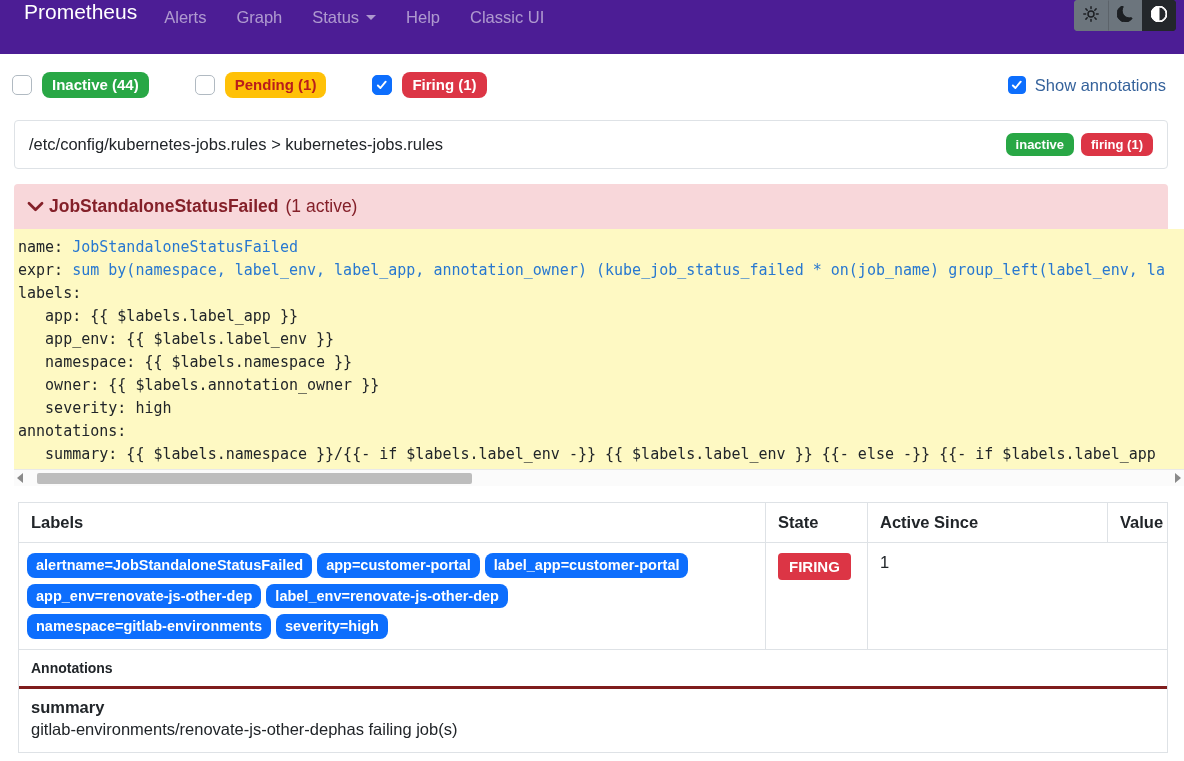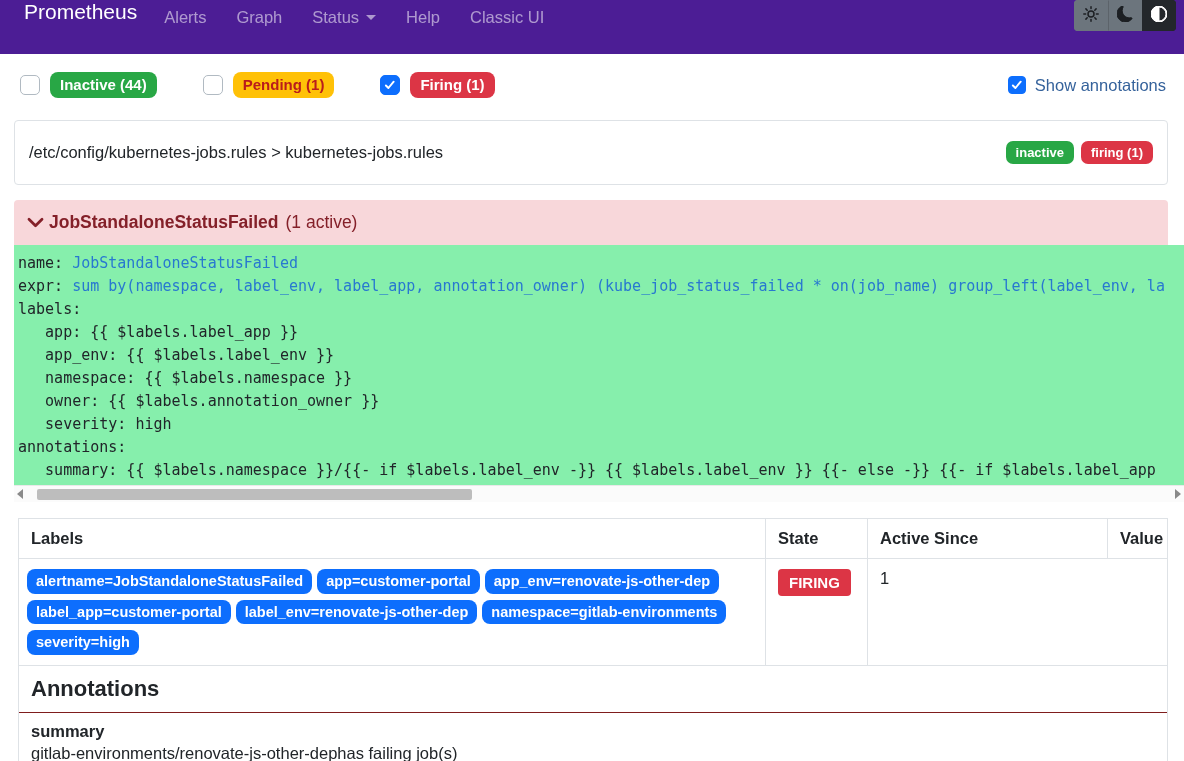--- a/index.html
+++ b/index.html
@@ -36,42 +36,42 @@
   }
   .theme-btn + .theme-btn { border-left: 1px solid #5c636a; }
   .theme-btn svg { width: 16px; height: 16px; }
   .theme-btn .ic { stroke: #1c1f23; fill: #1c1f23; }
   .theme-btn.active { background: #23272b; border-color: #23272b; }
   .theme-btn.active .ic { stroke: #ffffff; fill: #ffffff; }
 
   
   .filter-row {
     display: flex; 
-    padding: 18px 18px 0 20px;
+    padding: 18px 18px 0 12px;
   }
   .filter-item { display: inline-flex; align-items: center; gap: 10px; margin-right: 46px; cursor: pointer; }
   .checkbox {
     width: 20px; height: 20px; border: 1px solid #b1bac2; border-radius: 5px;
     background: #fff; display: inline-flex; align-items: center; justify-content: center;
     flex: none;
   }
   .checkbox.checked { background: #0d6efd; border-color: #0d6efd; }
   .badge {
     font-weight: bold; font-size: 15px; line-height: 1.2;
     padding: 4px 10px; border-radius: 8px; color: #fff; white-space: nowrap;
   }
   .show-ann { margin-left: auto; display: inline-flex; align-items: center; gap: 9px; cursor: pointer; }
   .show-ann .checkbox { width: 18px; height: 18px; border-radius: 4px; }
   .show-ann-label { color: #35629b; font-size: 16.5px; }
 
   
   .rule-card {
     margin: 22px 16px 0 14px;
     border: 1px solid #dee2e6; border-radius: 4px;
-    padding: 20px 14px;
+    padding: 12px 14px;
     display: flex; align-items: center;
     font-size: 16.5px;
   }
   .rule-badges { margin-left: auto; display: flex; gap: 7px; }
   .mini-badge {
     color:#fff; font-weight:bold; font-size:13px;
     padding: 4px 10px; border-radius: 7px; white-space: nowrap;
   }
 
   
@@ -80,21 +80,21 @@
     background: #f8d7da; color: #842029;
     border-radius: 4px 4px 0 0;
     padding: 12px 12px; font-size: 17.5px;
     display: flex; align-items: center; cursor: pointer;
   }
   .alert-header svg { width: 19px; height: 19px; margin-right: 4px; flex:none; }
   .alert-name { font-weight: bold; }
   .alert-active { margin-left: 7px; }
 
   
-  .code-wrap { margin: 0 0 0 14px; background: #86efac; }
+  .code-wrap { margin: 0 0 0 14px; background: #fef9c3; }
   .rule-yaml {
     margin: 0; padding: 7px 0 3px 4px;
     font-family: "DejaVu Sans Mono", monospace;
     font-size: 15px; line-height: 23px;
     white-space: pre; overflow: hidden;
   }
   .tok-key, .tok-plain { color: #212529; }
   .tok-val { color: #2878d0; }
   .hscrollbar {
     height: 17px; background: #fbfbfb; border-top: 1px solid #e9e9e9;
@@ -119,21 +119,21 @@
     background: #0d6efd; color: #fff; font-weight: bold; font-size: 14.5px;
     padding: 4px 9px; border-radius: 8px; white-space: nowrap; line-height: 1.15;
   }
   .firing-badge {
     display: inline-block; background: #dc3545; color: #fff; font-weight: bold;
     font-size: 15px; padding: 5px 11px; border-radius: 4px;
   }
   .active-since { line-height: 27px; word-break: break-all; }
 
   
-  .ann-head { padding: 10px 12px; font-size: 22px; font-weight: bold; border-bottom: 1px solid #7f1d1d; }
+  .ann-head { padding: 10px 12px; font-size: 14px; font-weight: bold; border-bottom: 3px solid #7f1d1d; }
   .ann-row { padding: 9px 12px 13px 12px; }
   .ann-key { font-weight: bold; font-size: 16.5px; }
   .ann-val { font-size: 16.5px; margin-top: 3px; }
 </style>
 </head>
 <body>
 
 <header class="navbar">
   <a class="brand" href="#">Prometheus</a>
   <nav class="main-nav">
@@ -243,22 +243,22 @@
       <div class="t-head">
           <div class="th">Labels</div>
           <div class="th">State</div>
           <div class="th">Active Since</div>
           <div class="th">Value</div>
         </div>
       <div class="t-body">
         <div class="td labels-cell">
             <span class="lbl-badge">alertname=JobStandaloneStatusFailed</span>
             <span class="lbl-badge">app=customer-portal</span>
+            <span class="lbl-badge">label_app=customer-portal</span>
             <span class="lbl-badge">app_env=renovate-js-other-dep</span>
-            <span class="lbl-badge">label_app=customer-portal</span>
             <span class="lbl-badge">label_env=renovate-js-other-dep</span>
             <span class="lbl-badge">namespace=gitlab-environments</span>
             <span class="lbl-badge">severity=high</span>
           </div>
         <div class="td">
           <span class="firing-badge">FIRING</span>
         </div>
         <div class="td">1</div>
       </div>
       <div class="ann-head">Annotations</div>

